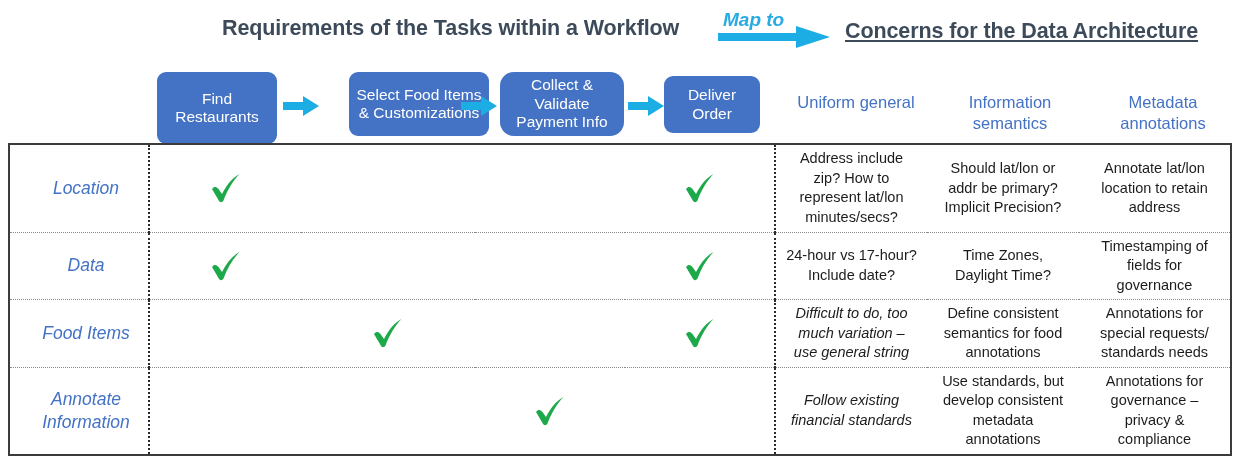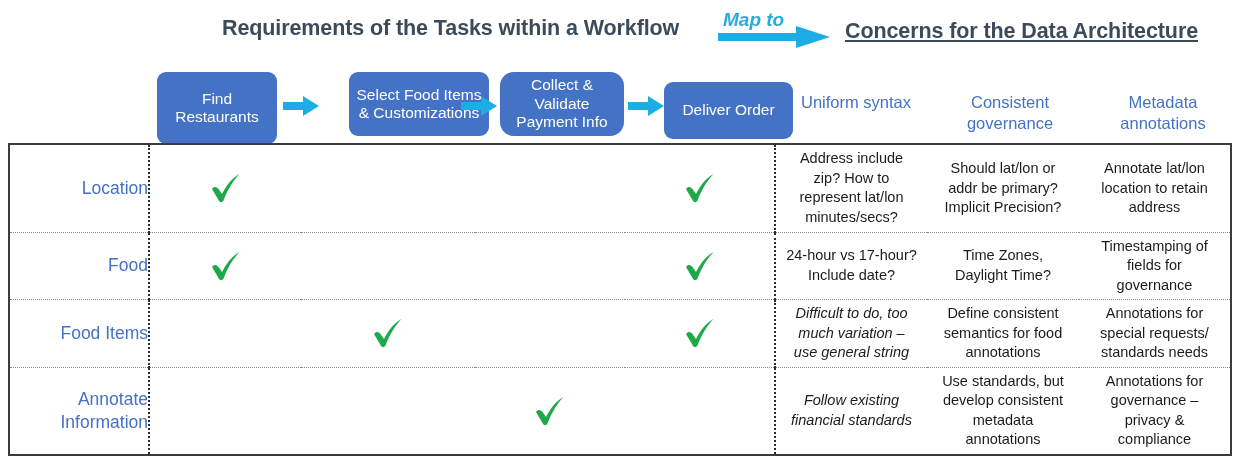--- a/index.html
+++ b/index.html
@@ -120,21 +120,22 @@
   }
   .matrix tr:last-child td { border-bottom: none; }
 
   td.rowlabel {
     width: 140px;
     color: #4472C4;
     font-size: 17.5px;
     line-height: 23px;
     padding-left: 14px;
     border-right: 2px dotted #2b2b2b;
-    text-align: right;
+    text-align: center;
+    font-style: italic;
   }
   td.checkcell {
     text-align: center;
     font-size: 0;
   }
   td.checkcell.lastcheck {
     border-right: 2px dotted #2b2b2b;
   }
   td.concerncell {
     text-align: center;
@@ -181,26 +182,26 @@
   <svg class="proc-arrow" style="left:461px;" viewBox="0 0 36 20">
     <path d="M0 6 H20 V0 L36 10 L20 20 V14 H0 Z" fill="#1CADE4"></path>
   </svg>
 
   <div class="proc-box" style="left:500px; top:6px; width:124px; height:64px;border-radius:14px;">Collect &amp; Validate Payment Info</div>
 
   <svg class="proc-arrow" style="left:628px;" viewBox="0 0 36 20">
     <path d="M0 6 H20 V0 L36 10 L20 20 V14 H0 Z" fill="#1CADE4"></path>
   </svg>
 
-  <div class="proc-box" style="left:664px; top:16px; width:129px; height:57px;">Deliver Order</div>
+  <div class="proc-box" style="left:664px; top:10px; width:96px; height:57px;">Deliver Order</div>
 </div>
 
-<div class="concern-head" style="left:786px; width:140px;">Uniform syntax</div>
-
-<div class="concern-head" style="left:940px; width:140px;">Consistent governance</div>
+<div class="concern-head" style="left:786px; width:140px;">Uniform general</div>
+
+<div class="concern-head" style="left:940px; width:140px;">Information semantics</div>
 
 <div class="concern-head" style="left:1093px; width:140px;">Metadata annotations</div>
 
 <table class="matrix">
   <colgroup>
     <col style="width:140px">
     <col style="width:152px">
     <col style="width:174px">
     <col style="width:150px">
     <col style="width:150px">
@@ -217,21 +218,21 @@
         <td class="checkcell"></td>
         <td class="checkcell"></td>
         <td class="checkcell lastcheck"><svg class="check" viewBox="0 0 34 34">
             <path d="M3 18 C5 15 7.5 15.5 9.5 18 L13 23 C18 13 24 6.5 30.5 3 C24 9.5 18.5 19 14.5 29.5 C13 32 10.5 31.5 9.5 29 Z" fill="#1DA94A"></path>
           </svg></td>
         <td class="concerncell">Address include zip? How to represent lat/lon minutes/secs?</td>
         <td class="concerncell">Should lat/lon or addr be primary? Implicit Precision?</td>
         <td class="concerncell">Annotate lat/lon location to retain address</td>
       </tr>
       <tr style="height: 67px;">
-        <td class="rowlabel">Food</td>
+        <td class="rowlabel">Data</td>
         <td class="checkcell"><svg class="check" viewBox="0 0 34 34">
             <path d="M3 18 C5 15 7.5 15.5 9.5 18 L13 23 C18 13 24 6.5 30.5 3 C24 9.5 18.5 19 14.5 29.5 C13 32 10.5 31.5 9.5 29 Z" fill="#1DA94A"></path>
           </svg></td>
         <td class="checkcell"></td>
         <td class="checkcell"></td>
         <td class="checkcell lastcheck"><svg class="check" viewBox="0 0 34 34">
             <path d="M3 18 C5 15 7.5 15.5 9.5 18 L13 23 C18 13 24 6.5 30.5 3 C24 9.5 18.5 19 14.5 29.5 C13 32 10.5 31.5 9.5 29 Z" fill="#1DA94A"></path>
           </svg></td>
         <td class="concerncell">24-hour vs 17-hour? Include date?</td>
         <td class="concerncell">Time Zones, Daylight Time?</td>

